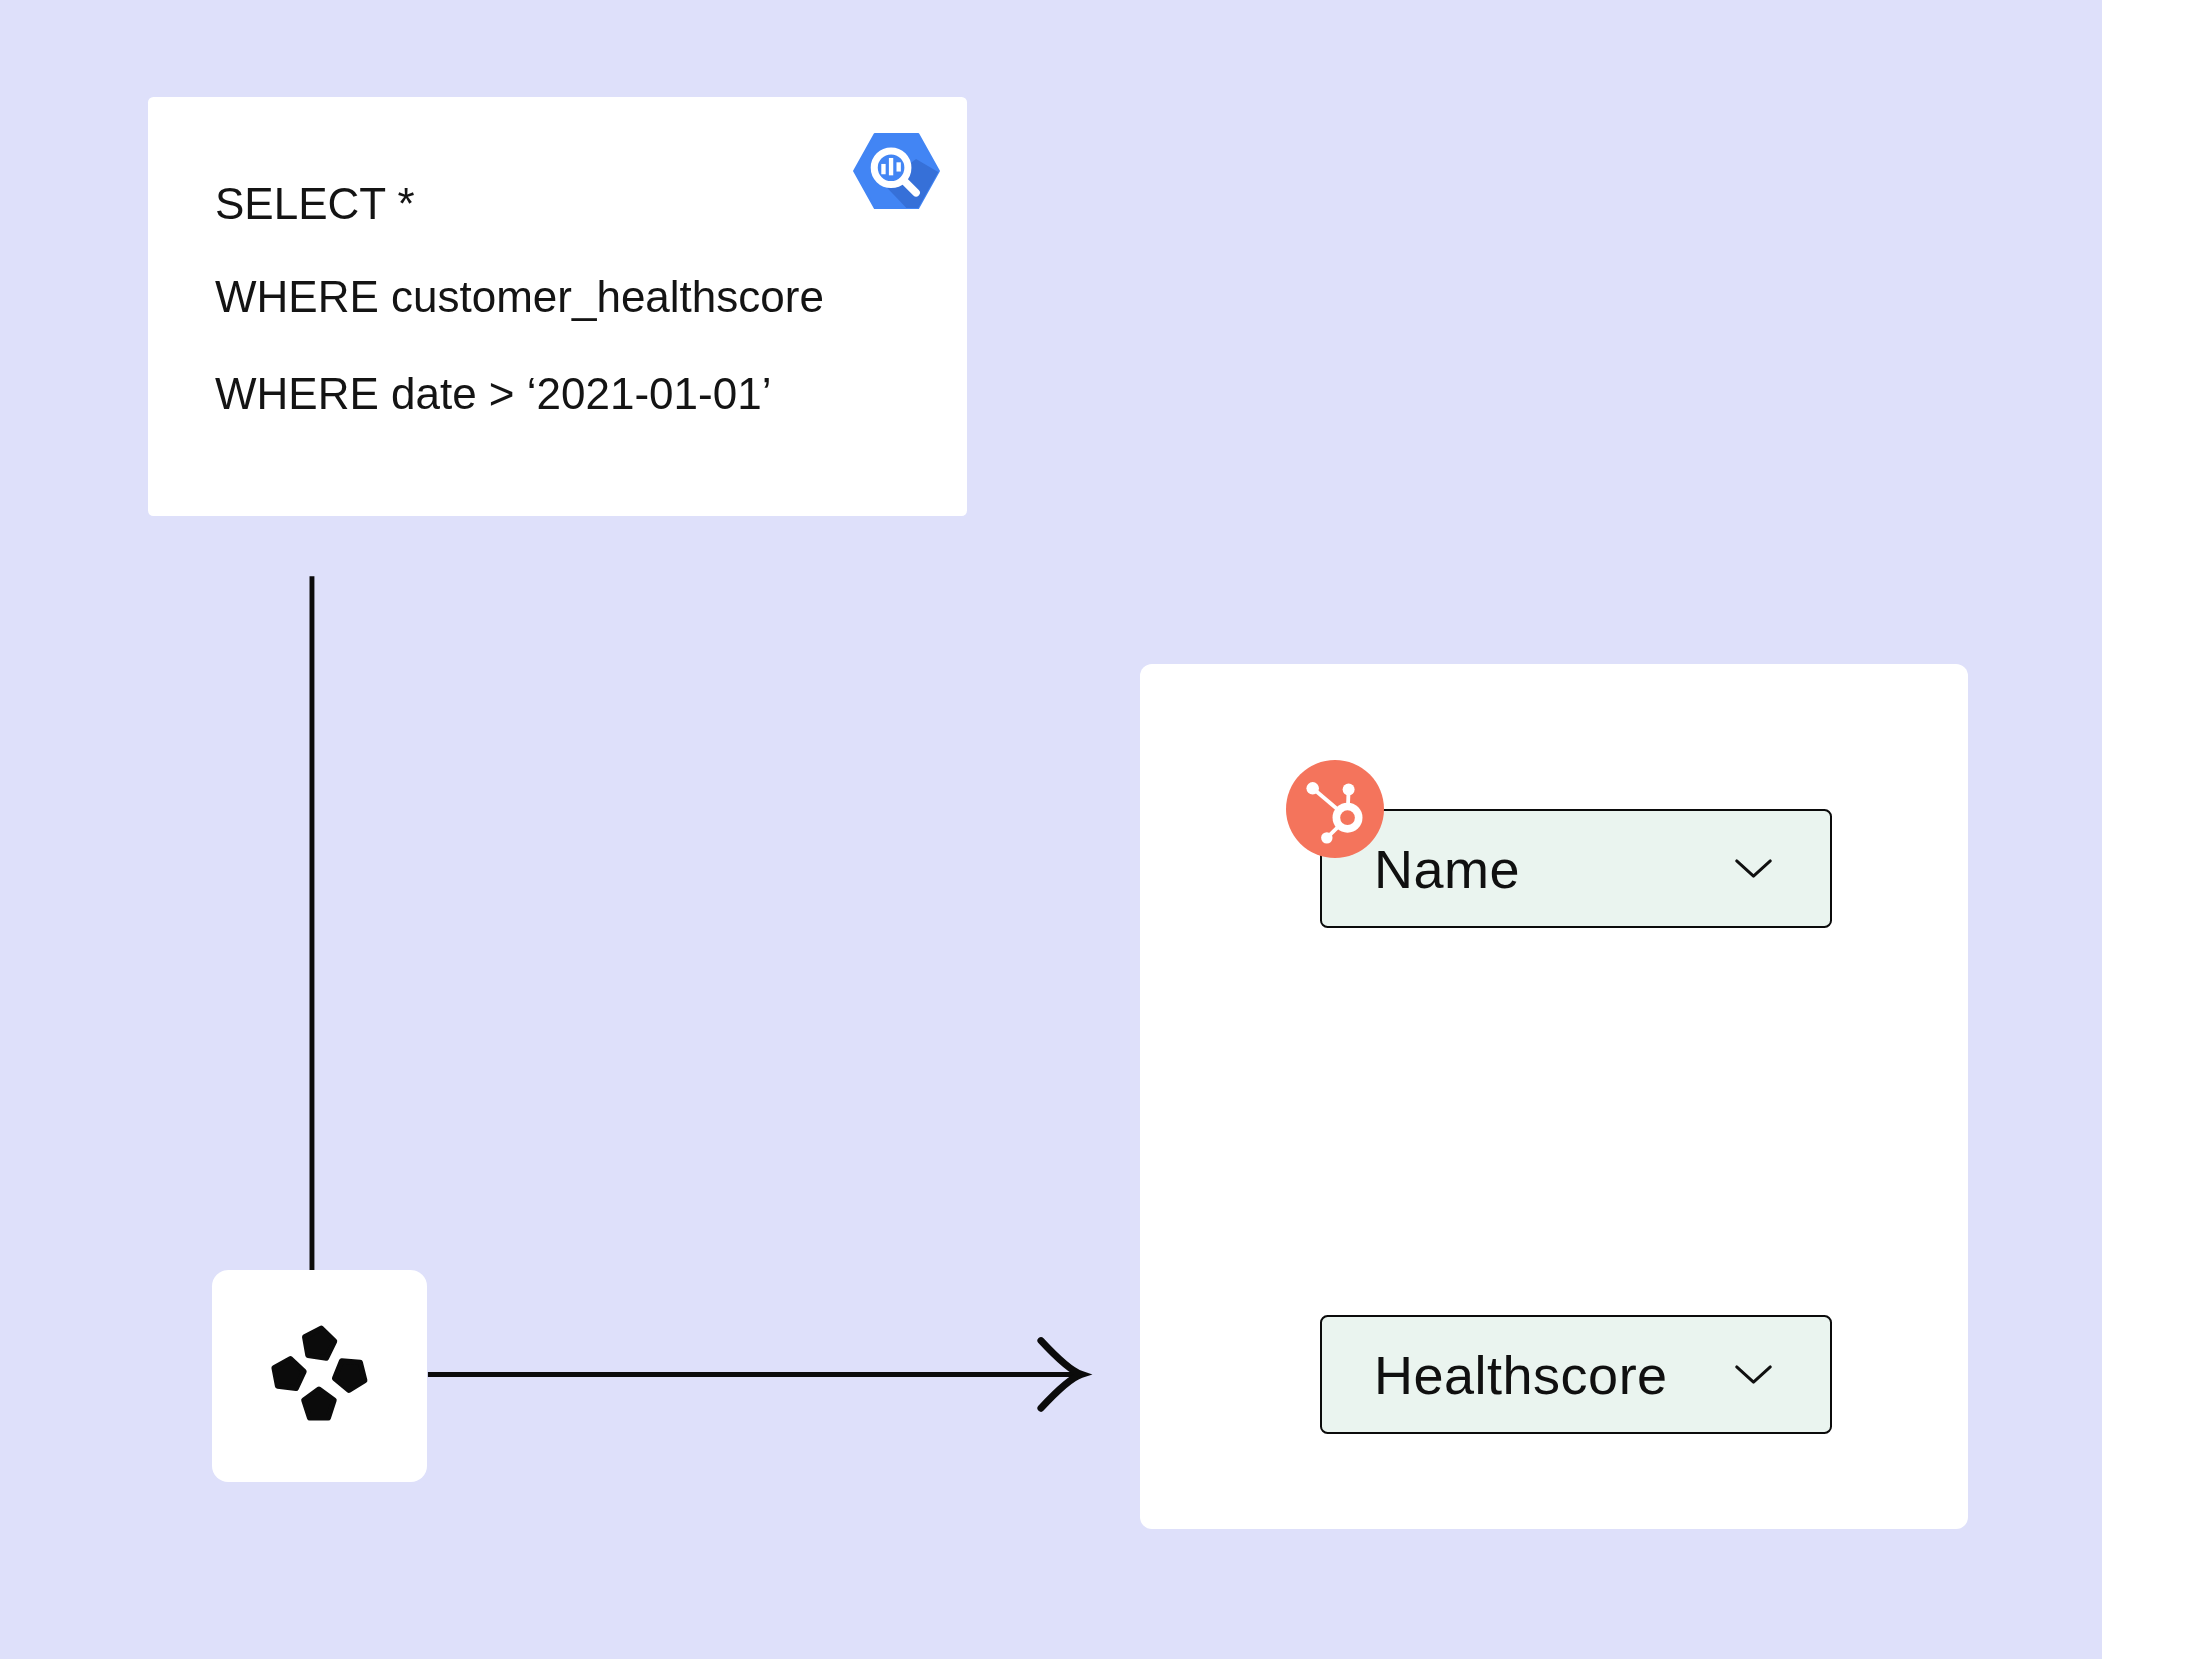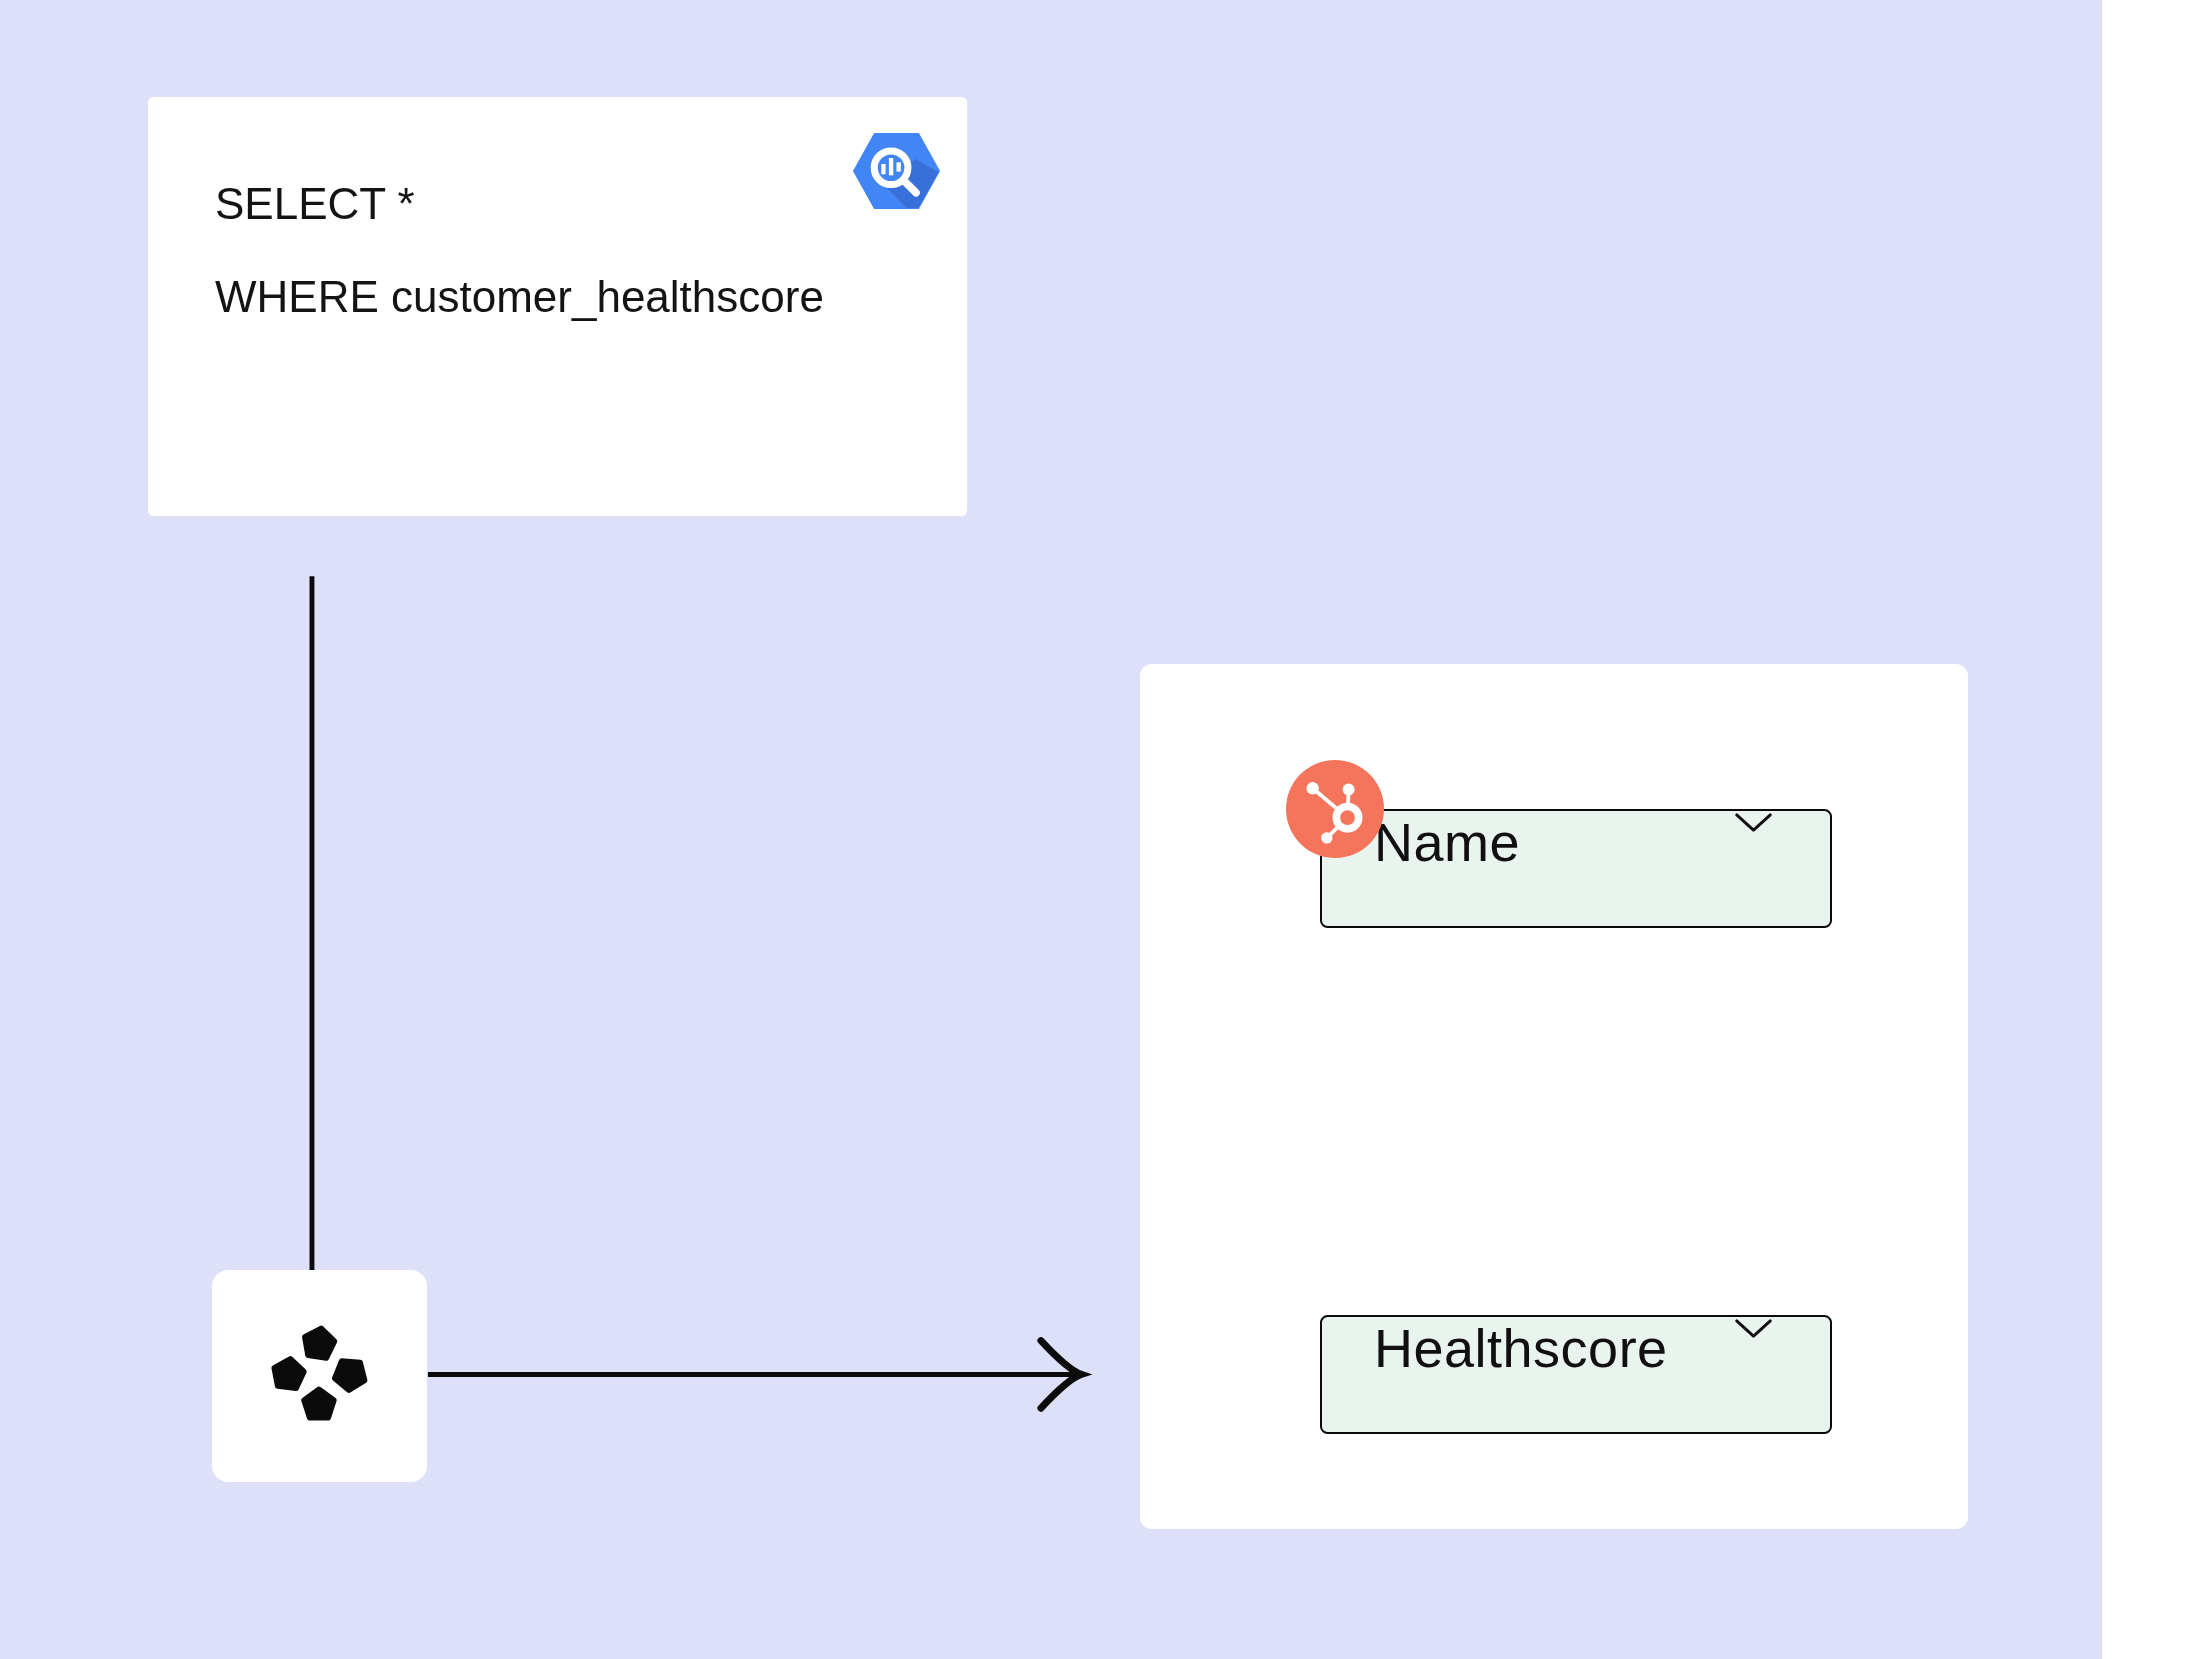--- a/index.html
+++ b/index.html
@@ -26,21 +26,21 @@
 
   
   .census-node{left:212px;top:1270px;width:215px;height:212px;border-radius:16.3px}
   .census-icon{position:absolute;left:53px;top:50px;width:109px;height:109px}
   .census-icon polygon{fill:var(--ink);stroke:var(--ink);stroke-width:10;stroke-linejoin:round}
 
   
   .hub-card{left:1140px;top:664px;width:828px;height:865px;border-radius:12px}
   .hub-badge{position:absolute;left:146px;top:96px;width:98px;height:98px;z-index:5}
   .dropdown{position:absolute;left:180px;width:512px;height:119px;background:var(--field-fill);
-            border:2.2px solid var(--ink);border-radius:7.6px;display:flex;
+            border:2.2px solid var(--ink);border-radius:7.6px;display:flex;align-items:center;
             justify-content:space-between;padding:0 57px 0 52px;cursor:pointer}
   .dropdown.f0{top:145px}
   .dropdown.f1{top:314px}
   .dropdown.f2{top:482px}
   .dropdown.f3{top:651px}
   .dropdown .label{font-size:54px;color:#101010;letter-spacing:0.5px}
   .chev{width:39px;height:23px;flex:0 0 auto}
   .chev path{stroke:#101010;stroke-width:5.5;fill:none;stroke-linecap:round;stroke-linejoin:round}
 </style>
 </head>
@@ -50,20 +50,21 @@
 
   <svg class="connectors" viewBox="0 0 4050 3048" aria-hidden="true">
     <line x1="573" y1="1058" x2="573" y2="2333" stroke-width="9"></line>
     <line x1="786" y1="2524" x2="1974" y2="2524" stroke-width="9"></line>
     <path d="M1912,2462 Q1962,2516 1986,2524 Q1962,2532 1912,2586" stroke-width="13" fill="none" stroke-linecap="round"></path>
   </svg>
 
   <section class="card sql-card">
     <div class="sql-line l0">SELECT *</div>
     <div class="sql-line l1">WHERE customer_healthscore</div>
+    <div class="sql-line l2">WHERE date &gt; ‘2021-01-01’</div>
 
     <svg class="bq-icon" viewBox="0 0 160 140" aria-hidden="true">
       <defs>
         <clipPath id="hexclip">
             <polygon points="40,2 120,2 158,70 120,138 40,138 2,70"></polygon>
           </clipPath>
       </defs>
       <polygon points="40,2 120,2 158,70 120,138 40,138 2,70" fill="var(--bigquery-blue)" stroke="var(--bigquery-blue)" stroke-width="4" stroke-linejoin="round"></polygon>
       <polygon points="56,94 100,140 126,140 160,74 116,48" fill="#1a3a8f" opacity="0.28" clip-path="url(#hexclip)"></polygon>
       <circle cx="70" cy="64" r="31" stroke="#ffffff" stroke-width="13" fill="var(--bigquery-blue)"></circle>

